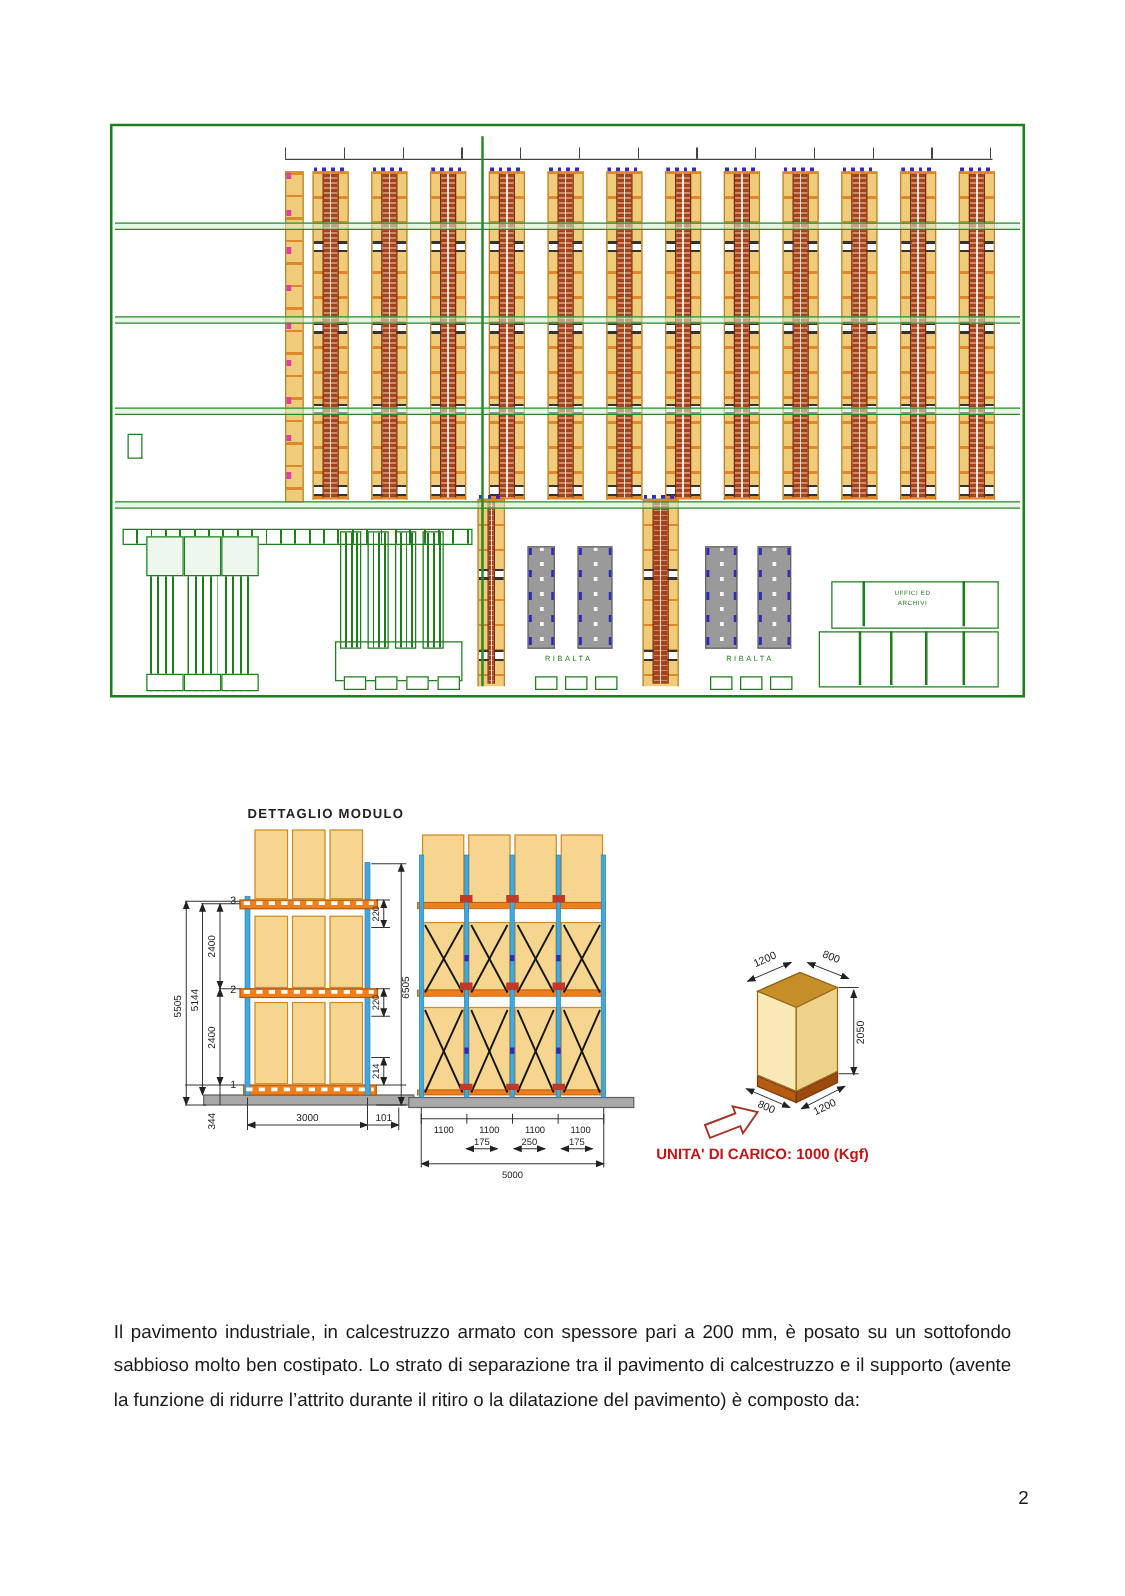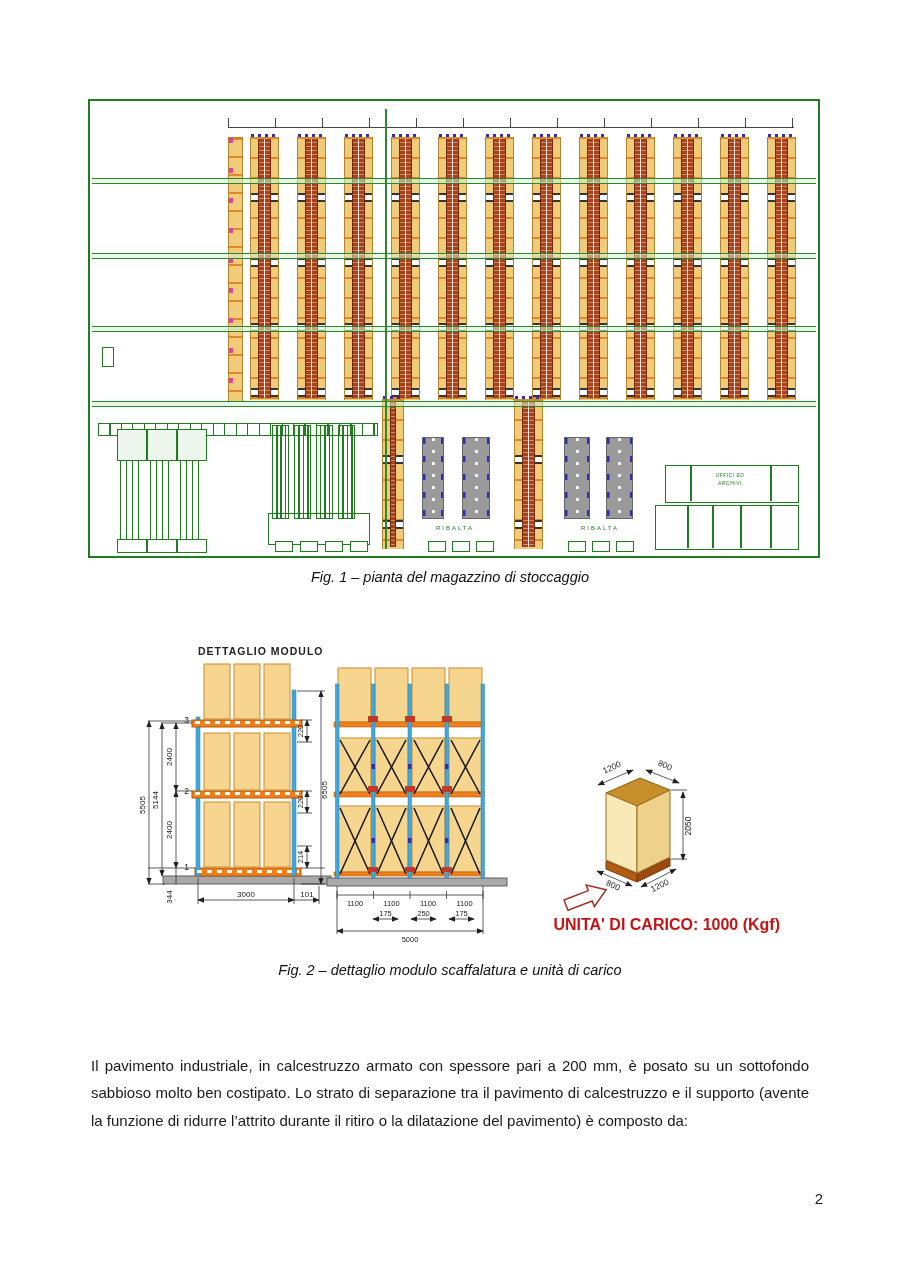--- a/index.html
+++ b/index.html
@@ -68,22 +68,22 @@
   .plan-label{position:absolute;top:424px;transform:translateX(-50%);
         font-size:6px;letter-spacing:2px;color:#1e7e1e;white-space:nowrap;}
   .office-label{position:absolute;left:600px;top:371px;width:80px;text-align:center;
         font-size:5px;line-height:1.5;color:#1e7e1e;letter-spacing:.5px;}
   .mini{position:absolute;left:12px;top:246px;width:10px;height:18px;border:1.4px solid #1e7e1e;}
 
   
   .fig2-title{position:absolute;left:198px;top:645px;font-size:10.5px;font-weight:600;
         letter-spacing:1px;color:#222;}
   .fig2-svg{position:absolute;}
-  .unit-caption{position:absolute;left:525px;top:916px;width:255px;text-align:right;
-        font-size:16px;font-weight:700;color:#c41414;}
+  .unit-caption{position:absolute;left:525px;top:916px;width:255px;text-align:left;
+        font-size:12px;font-weight:700;color:#c41414;}
   svg text{font-family:"Liberation Sans",sans-serif;fill:#222;}
 </style>
 </head>
 <body>
 
 <div class="page">
 
   <div class="plan">
     <div class="dimchain"></div>
     <div class="conveyor"></div>
@@ -177,21 +177,20 @@
       <div class="dockdoor" style="left: 210px;"></div>
       <div class="dockdoor" style="left: 235px;"></div>
       <div class="dockdoor" style="left: 260px;"></div>
       <div class="dockdoor" style="left: 338px;"></div>
       <div class="dockdoor" style="left: 362px;"></div>
       <div class="dockdoor" style="left: 386px;"></div>
       <div class="dockdoor" style="left: 478px;"></div>
       <div class="dockdoor" style="left: 502px;"></div>
       <div class="dockdoor" style="left: 526px;"></div>
     </div>
-  <div class="caption" id="cap1" style="top:569px;">Fig. 1 – pianta del magazzino di stoccaggio</div>
 
   <div class="fig2-title">DETTAGLIO MODULO</div>
 
   <svg class="fig2-svg" style="left:135px;top:650px;" width="200" height="300" viewBox="0 0 200 300">
     <defs>
       <marker id="da" markerWidth="9" markerHeight="8" refX="8" refY="4" orient="auto">
         <path d="M0,0.5 L9,4 L0,7.5 z" fill="#222"></path>
       </marker>
       <marker id="db" markerWidth="9" markerHeight="8" refX="1" refY="4" orient="auto">
         <path d="M9,0.5 L0,4 L9,7.5 z" fill="#222"></path>
@@ -395,20 +394,19 @@
     <text x="72" y="148" font-size="8.5" text-anchor="middle" transform="rotate(24 72 148)">800</text>
     <text x="121" y="148" font-size="8.5" text-anchor="middle" transform="rotate(-26 121 148)">1200</text>
 
     <g transform="translate(24,160) rotate(-21)">
       <polygon points="0,0 26,0 26,-6 43,5.5 26,17 26,11 0,11" fill="#ffffff" stroke="#a33226" stroke-width="1.5"></polygon>
     </g>
   </svg>
 
   <div class="unit-caption">UNITA' DI CARICO: 1000 (Kgf)</div>
 
-  <div class="caption" id="cap2" style="top:962px;">Fig. 2 – dettaglio modulo scaffalatura e unità di carico</div>
 
   <div class="bodytext" style="top:1036px;">
     <p class="just">Il pavimento industriale, in calcestruzzo armato con spessore pari a 200 mm, è posato su un sottofondo sabbioso molto ben costipato. Lo strato di separazione tra il pavimento di calcestruzzo e il supporto (avente la funzione di ridurre l’attrito durante il ritiro o la dilatazione del pavimento) è composto da:</p>
   </div>
   <div class="pageno">2</div>
 
 </div>
 
 </body></html>

